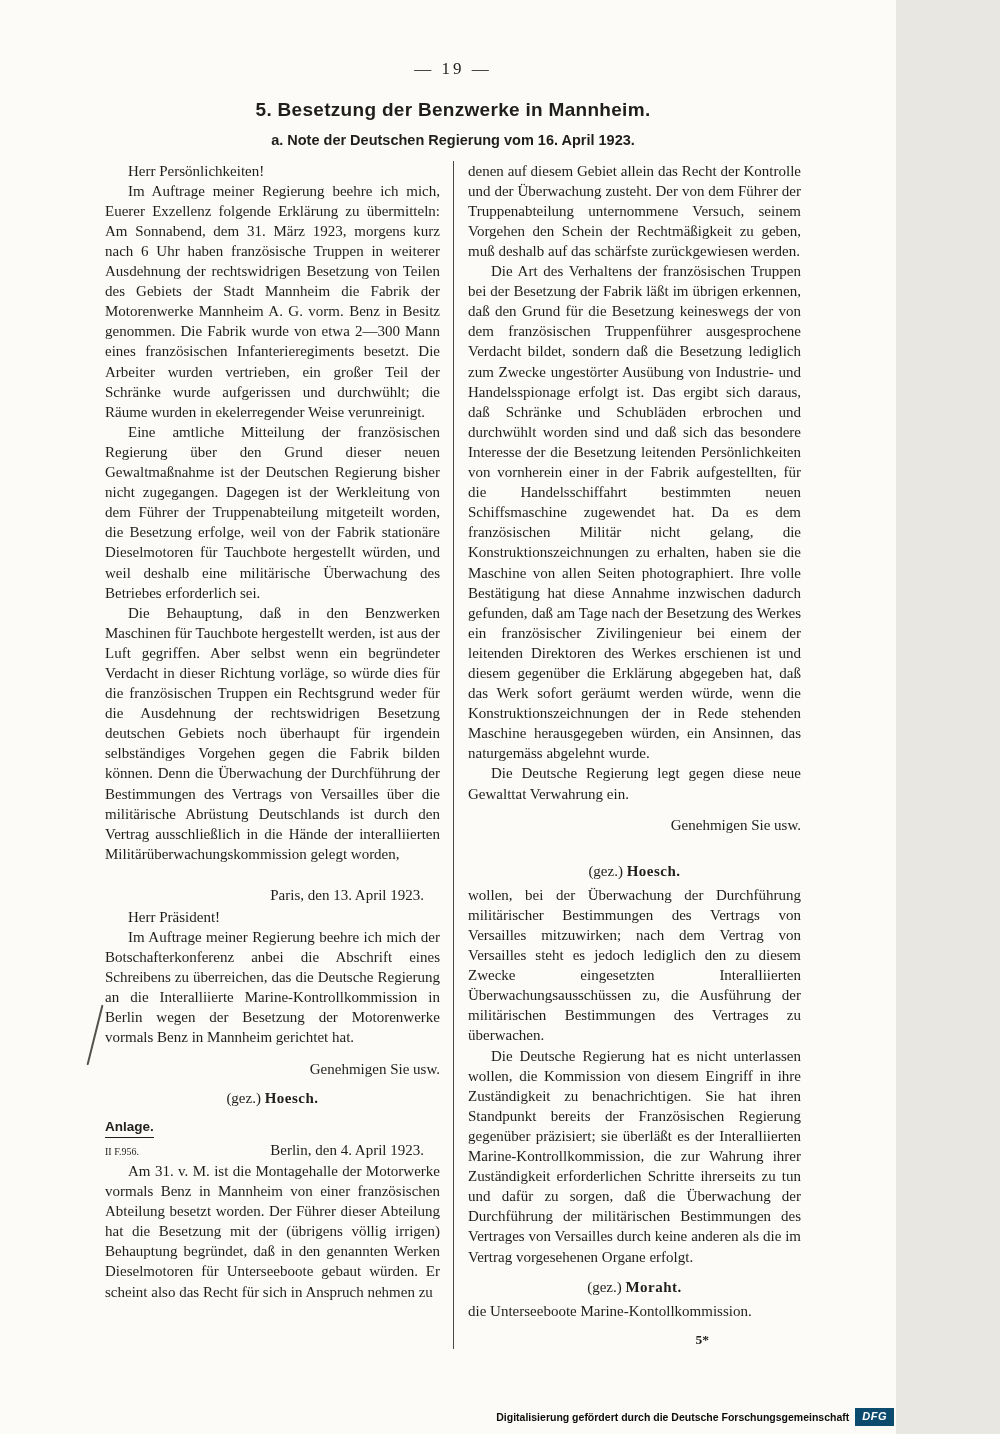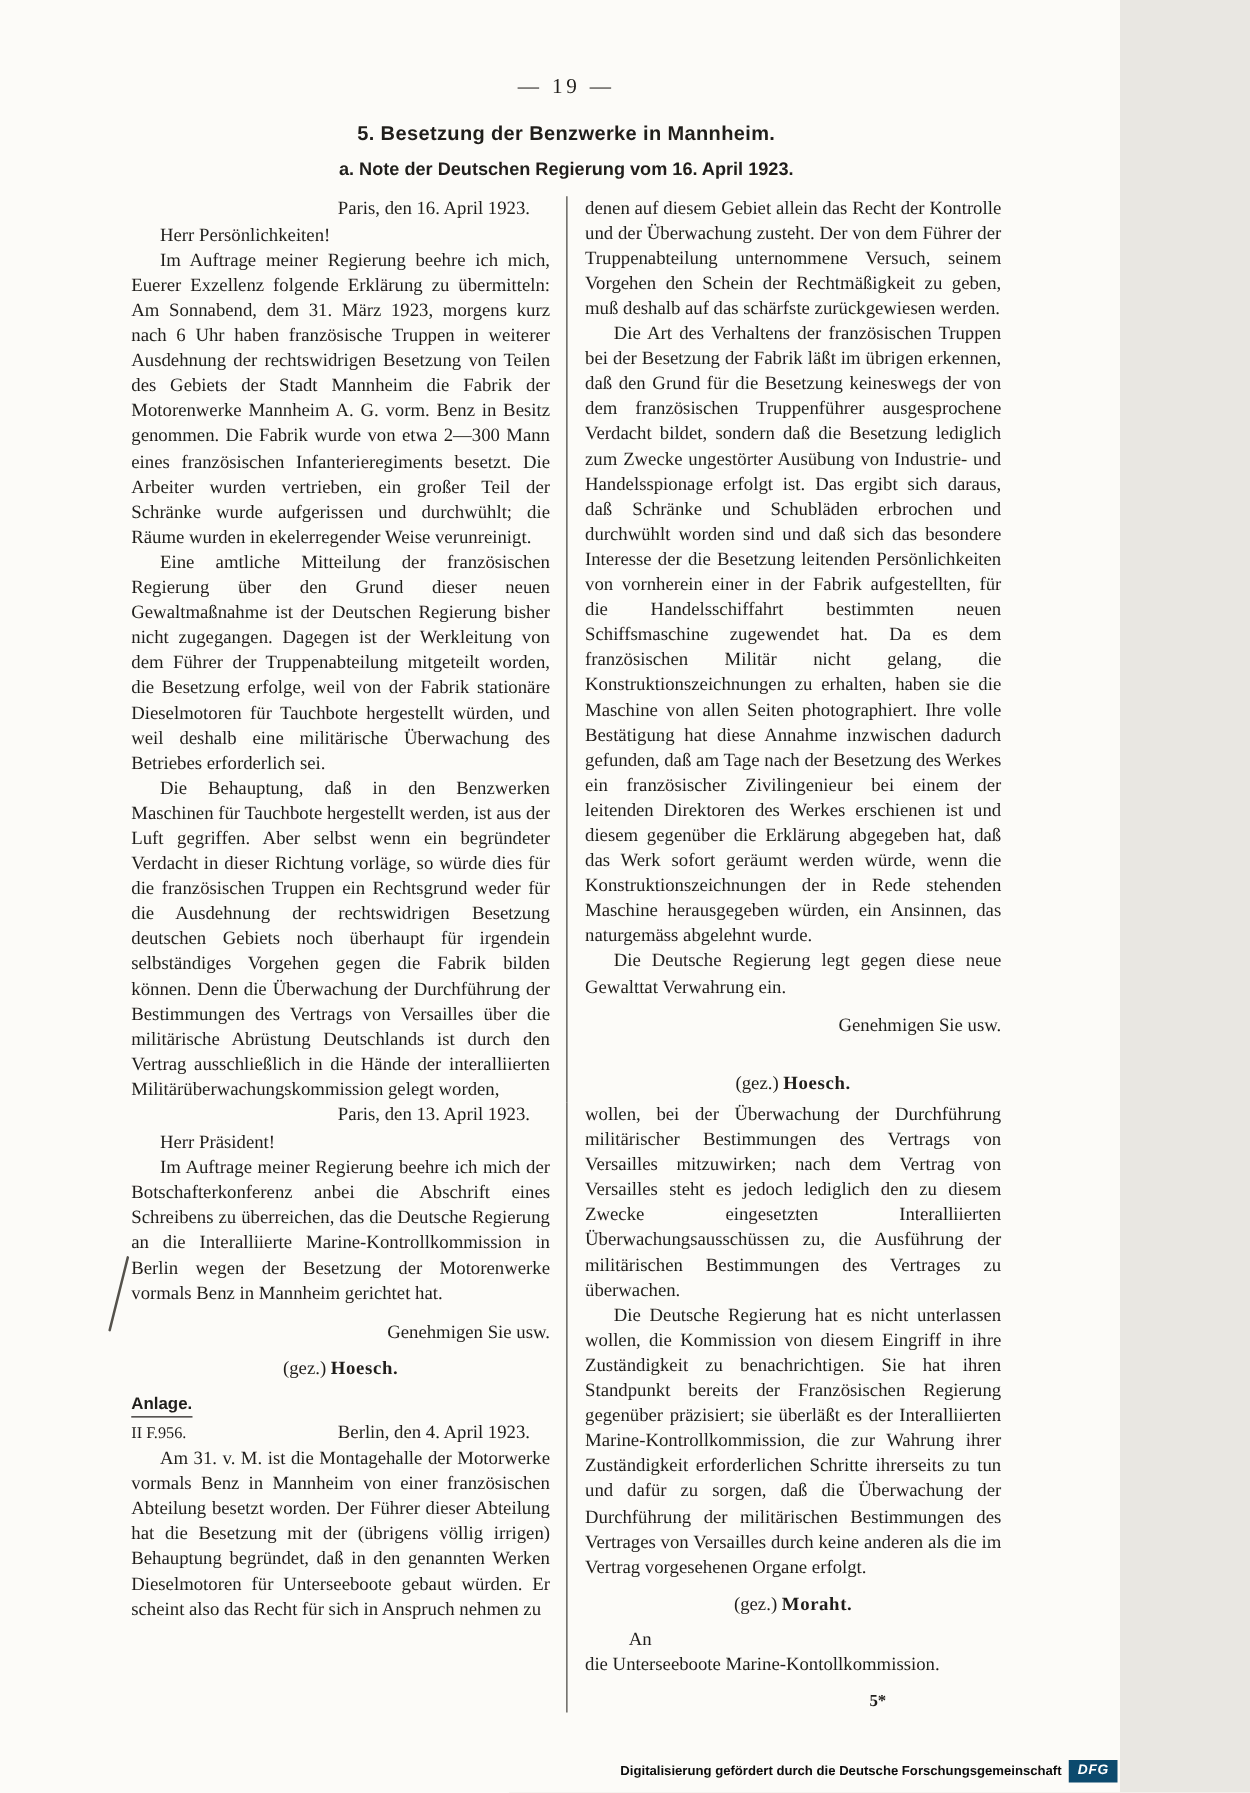--- a/index.html
+++ b/index.html
@@ -22,21 +22,21 @@
   .page-number {
     text-align: center;
     font-size: 17px;
     letter-spacing: 3px;
     margin-bottom: 16px;
   }
 
   .doc-title {
     font-family: "Liberation Sans", sans-serif;
     font-weight: 700;
-    font-size: 16px;
+    font-size: 19px;
     text-align: center;
     letter-spacing: 0.3px;
     margin-bottom: 9px;
   }
 
   .section-heading {
     font-family: "Liberation Sans", sans-serif;
     font-weight: 700;
     font-size: 14.5px;
     text-align: center;
@@ -86,21 +86,21 @@
     text-align: center;
   }
 
   .annex-ref-line {
     display: flex;
     justify-content: space-between;
     align-items: baseline;
     padding-right: 16px;
     margin: 2px 0 1px 0;
   }
-  .annex-ref { font-size: 13px; }
+  .annex-ref { font-size: 10px; }
 
   .address-an { text-align: left; text-indent: 35px; margin-top: 8px; }
   .address-to { text-align: left; text-indent: 0; }
 
   .page-mark {
     text-align: right;
     padding-right: 92px;
     font-weight: 700;
     font-size: 13.5px;
     margin-top: 10px;
@@ -150,21 +150,20 @@
   <div class="content">
 
     <div class="page-number">—  19  —</div>
 
     <h1 class="doc-title">5. Besetzung der Benzwerke in Mannheim.</h1>
 
     <h2 class="section-heading">a. Note der Deutschen Regierung vom 16. April 1923.</h2>
 
     <div class="columns">
       <div class="col col-left">
-        <p class="dateline">Paris, den 16. April 1923.</p>
         <p class="salutation">Herr Persönlichkeiten!</p>
         <p class="indent">Im Auftrage meiner Regierung beehre ich mich, Euerer Exzellenz folgende Erklärung zu übermitteln: Am Sonnabend, dem 31. März 1923, morgens kurz nach 6 Uhr haben französische Truppen in weiterer Ausdehnung der rechtswidrigen Besetzung von Teilen des Gebiets der Stadt Mannheim die Fabrik der Motorenwerke Mannheim A. G. vorm. Benz in Besitz genommen. Die Fabrik wurde von etwa 2—300 Mann eines französischen Infanterieregiments besetzt. Die Arbeiter wurden vertrieben, ein großer Teil der Schränke wurde aufgerissen und durchwühlt; die Räume wurden in ekelerregender Weise verunreinigt.</p>
         <p class="indent">Eine amtliche Mitteilung der französischen Regierung über den Grund dieser neuen Gewaltmaßnahme ist der Deutschen Regierung bisher nicht zugegangen. Dagegen ist der Werkleitung von dem Führer der Truppenabteilung mitgeteilt worden, die Besetzung erfolge, weil von der Fabrik stationäre Dieselmotoren für Tauchbote hergestellt würden, und weil deshalb eine militärische Überwachung des Betriebes erforderlich sei.</p>
         <p class="indent">Die Behauptung, daß in den Benzwerken Maschinen für Tauchbote hergestellt werden, ist aus der Luft gegriffen. Aber selbst wenn ein begründeter Verdacht in dieser Richtung vorläge, so würde dies für die französischen Truppen ein Rechtsgrund weder für die Ausdehnung der rechtswidrigen Besetzung deutschen Gebiets noch überhaupt für irgendein selbständiges Vorgehen gegen die Fabrik bilden können. Denn die Überwachung der Durchführung der Bestimmungen des Vertrags von Versailles über die militärische Abrüstung Deutschlands ist durch den Vertrag ausschließlich in die Hände der interalliierten Militärüberwachungskommission gelegt worden,</p>
       </div>
       <div class="col col-right">
         <p class="cont">denen auf diesem Gebiet allein das Recht der Kontrolle und der Überwachung zusteht. Der von dem Führer der Truppenabteilung unternommene Versuch, seinem Vorgehen den Schein der Rechtmäßigkeit zu geben, muß deshalb auf das schärfste zurückgewiesen werden.</p>
         <p class="indent">Die Art des Verhaltens der französischen Truppen bei der Besetzung der Fabrik läßt im übrigen erkennen, daß den Grund für die Besetzung keineswegs der von dem französischen Truppenführer ausgesprochene Verdacht bildet, sondern daß die Besetzung lediglich zum Zwecke ungestörter Ausübung von Industrie- und Handelsspionage erfolgt ist. Das ergibt sich daraus, daß Schränke und Schubläden erbrochen und durchwühlt worden sind und daß sich das besondere Interesse der die Besetzung leitenden Persönlichkeiten von vornherein einer in der Fabrik aufgestellten, für die Handelsschiffahrt bestimmten neuen Schiffsmaschine zugewendet hat. Da es dem französischen Militär nicht gelang, die Konstruktionszeichnungen zu erhalten, haben sie die Maschine von allen Seiten photographiert. Ihre volle Bestätigung hat diese Annahme inzwischen dadurch gefunden, daß am Tage nach der Besetzung des Werkes ein französischer Zivilingenieur bei einem der leitenden Direktoren des Werkes erschienen ist und diesem gegenüber die Erklärung abgegeben hat, daß das Werk sofort geräumt werden würde, wenn die Konstruktionszeichnungen der in Rede stehenden Maschine herausgegeben würden, ein Ansinnen, das naturgemäss abgelehnt wurde.</p>
         <p class="indent">Die Deutsche Regierung legt gegen diese neue Gewalttat Verwahrung ein.</p>
         <p class="closing">Genehmigen Sie usw.</p>
@@ -195,21 +194,20 @@
         </div>
         <p class="indent">Am 31. v. M. ist die Montagehalle der Motorwerke vormals Benz in Mannheim von einer französischen Abteilung besetzt worden. Der Führer dieser Abteilung hat die Besetzung mit der (übrigens völlig irrigen) Behauptung begründet, daß in den genannten Werken Dieselmotoren für Unterseeboote gebaut würden. Er scheint also das Recht für sich in Anspruch nehmen zu</p>
       </div>
       <div class="col col-right">
         <p class="cont">wollen, bei der Überwachung der Durchführung militärischer Bestimmungen des Vertrags von Versailles mitzuwirken; nach dem Vertrag von Versailles steht es jedoch lediglich den zu diesem Zwecke eingesetzten Interalliierten Überwachungsausschüssen zu, die Ausführung der militärischen Bestimmungen des Vertrages zu überwachen.</p>
         <p class="indent">Die Deutsche Regierung hat es nicht unterlassen wollen, die Kommission von diesem Eingriff in ihre Zuständigkeit zu benachrichtigen. Sie hat ihren Standpunkt bereits der Französischen Regierung gegenüber präzisiert; sie überläßt es der Interalliierten Marine-Kontrollkommission, die zur Wahrung ihrer Zuständigkeit erforderlichen Schritte ihrerseits zu tun und dafür zu sorgen, daß die Überwachung der Durchführung der militärischen Bestimmungen des Vertrages von Versailles durch keine anderen als die im Vertrag vorgesehenen Organe erfolgt.</p>
         <p class="signature sig-moraht">
           <span>(gez.)</span>
           <span class="sig-name">Moraht.</span>
         </p>
-        <p class="address-an">An</p>
         <p class="address-to">die Unterseeboote Marine-Kontollkommission.</p>
         <p class="page-mark">5*</p>
       </div>
     </div>
 
   </div>
 
   <div class="footer">
     <span class="footer-text">Digitalisierung gefördert durch die Deutsche Forschungsgemeinschaft</span>
     <span class="dfg-logo">DFG</span>

